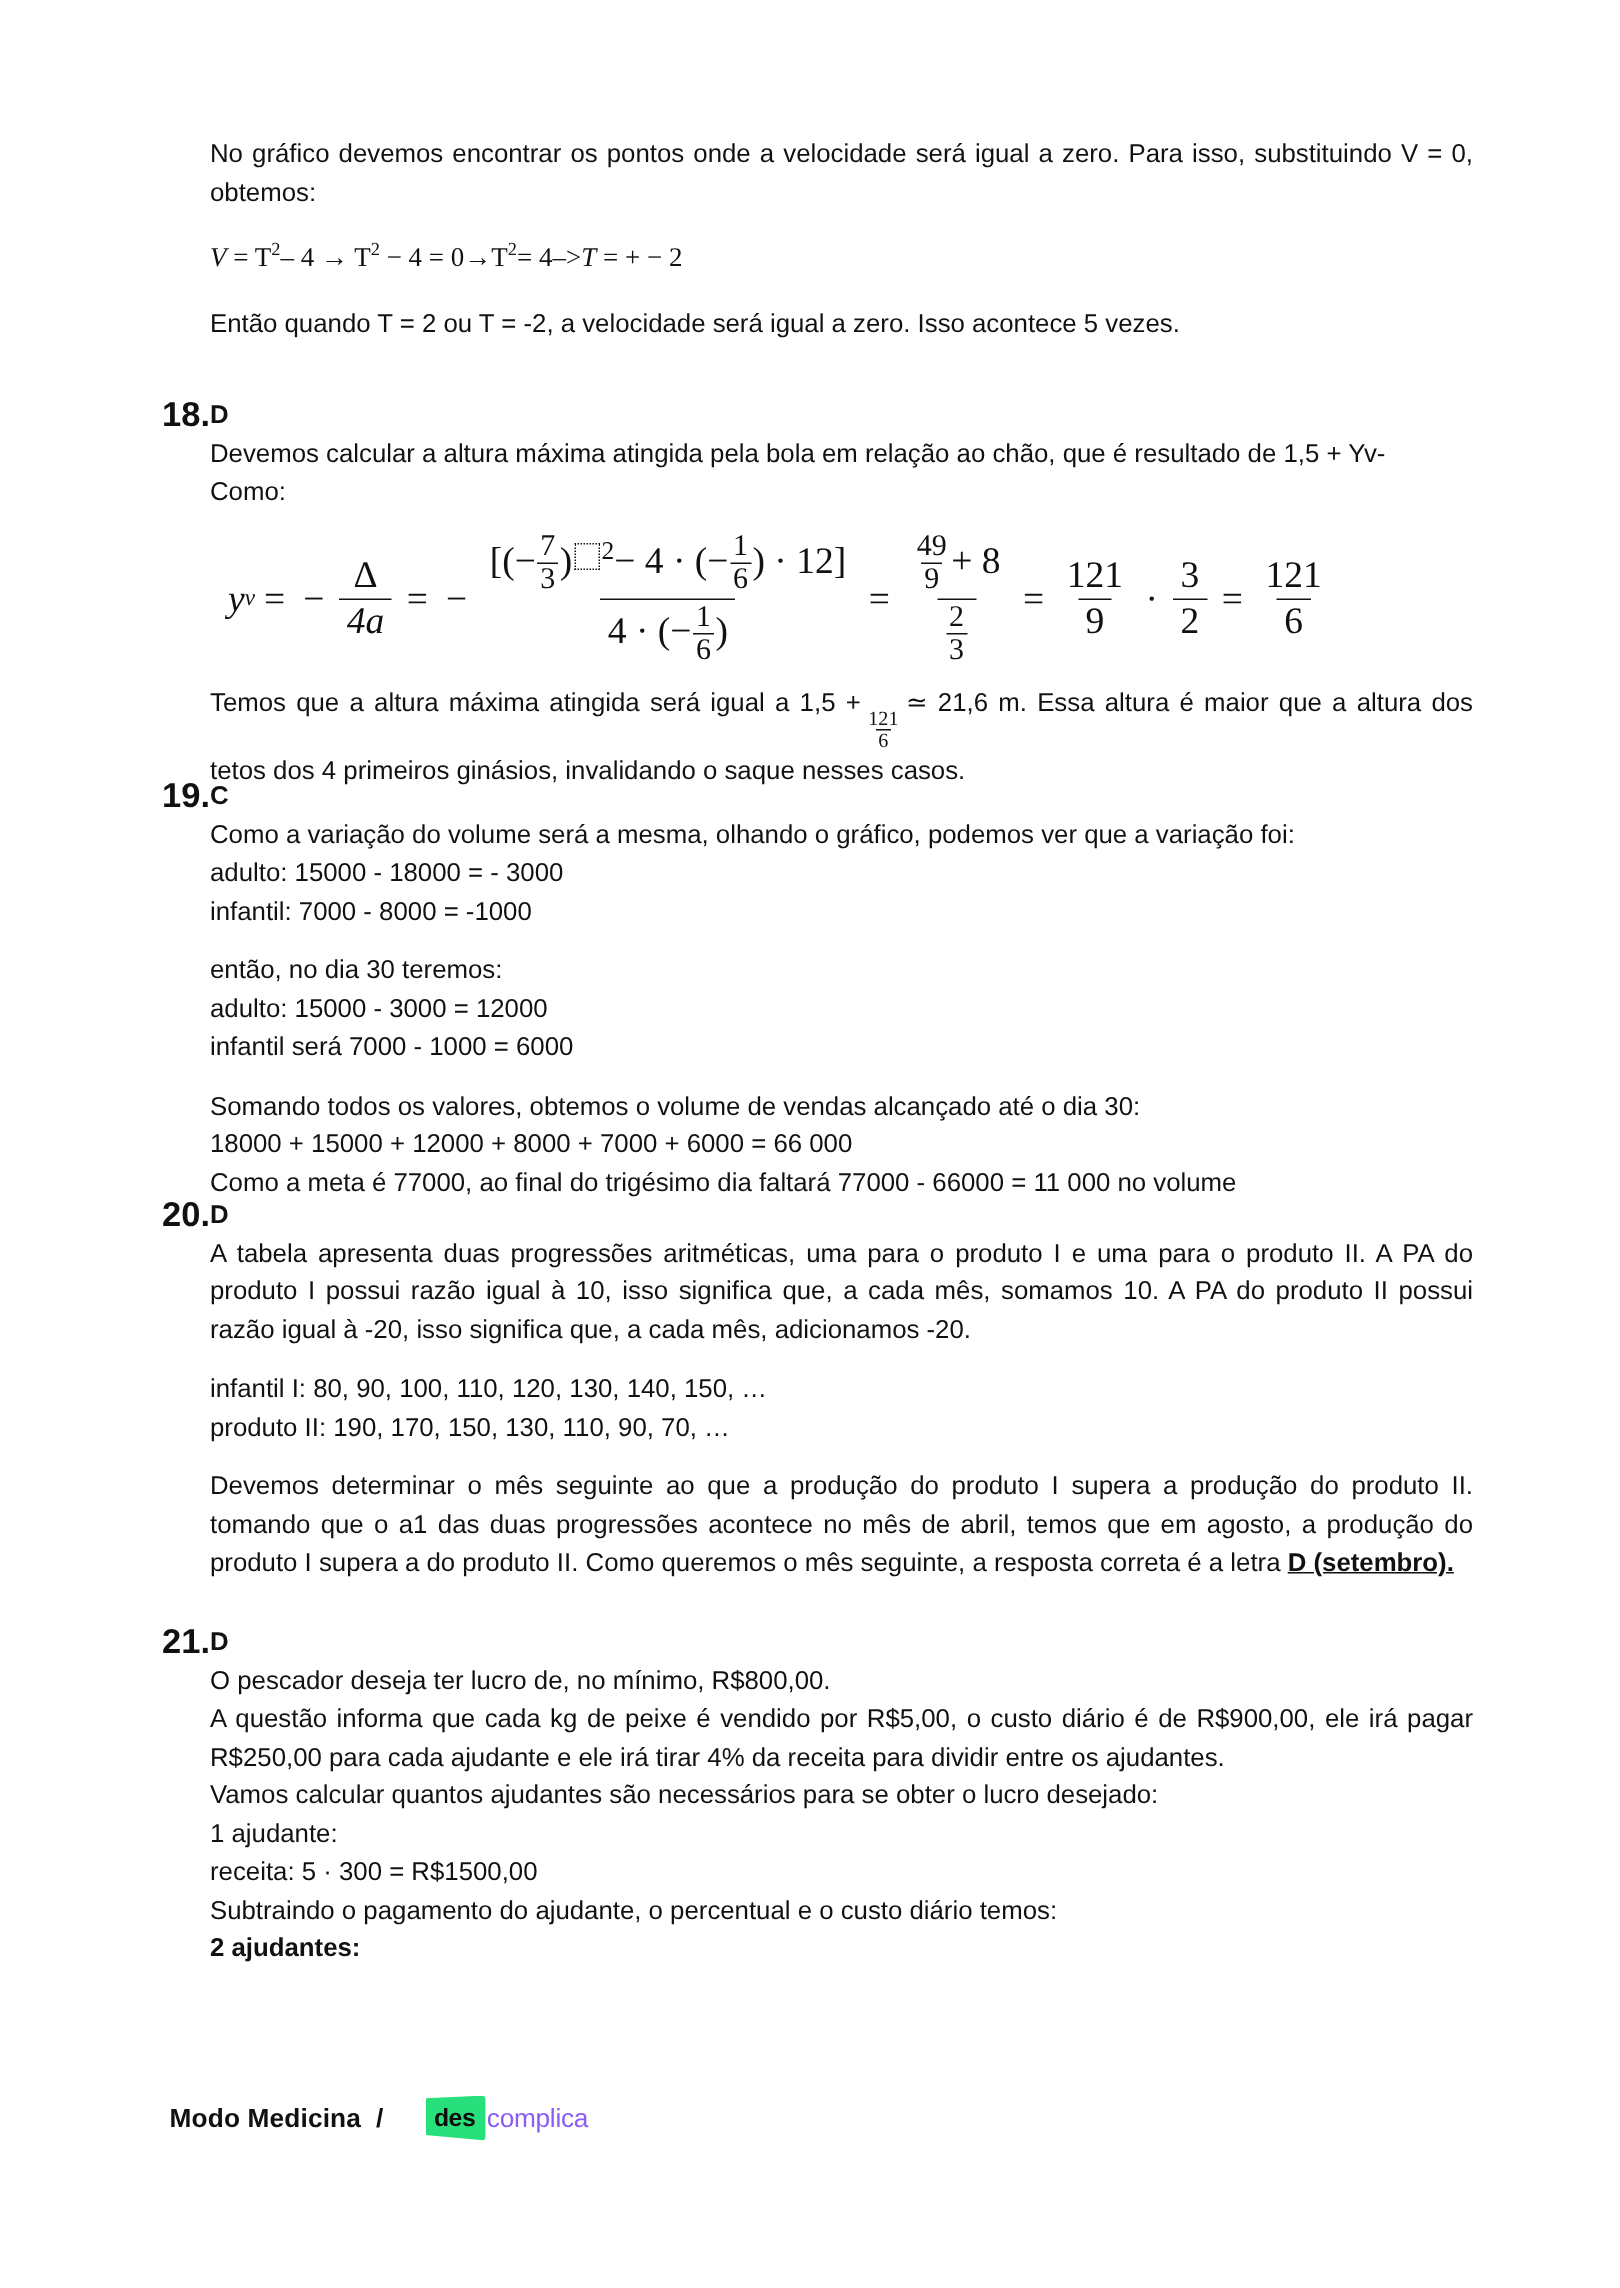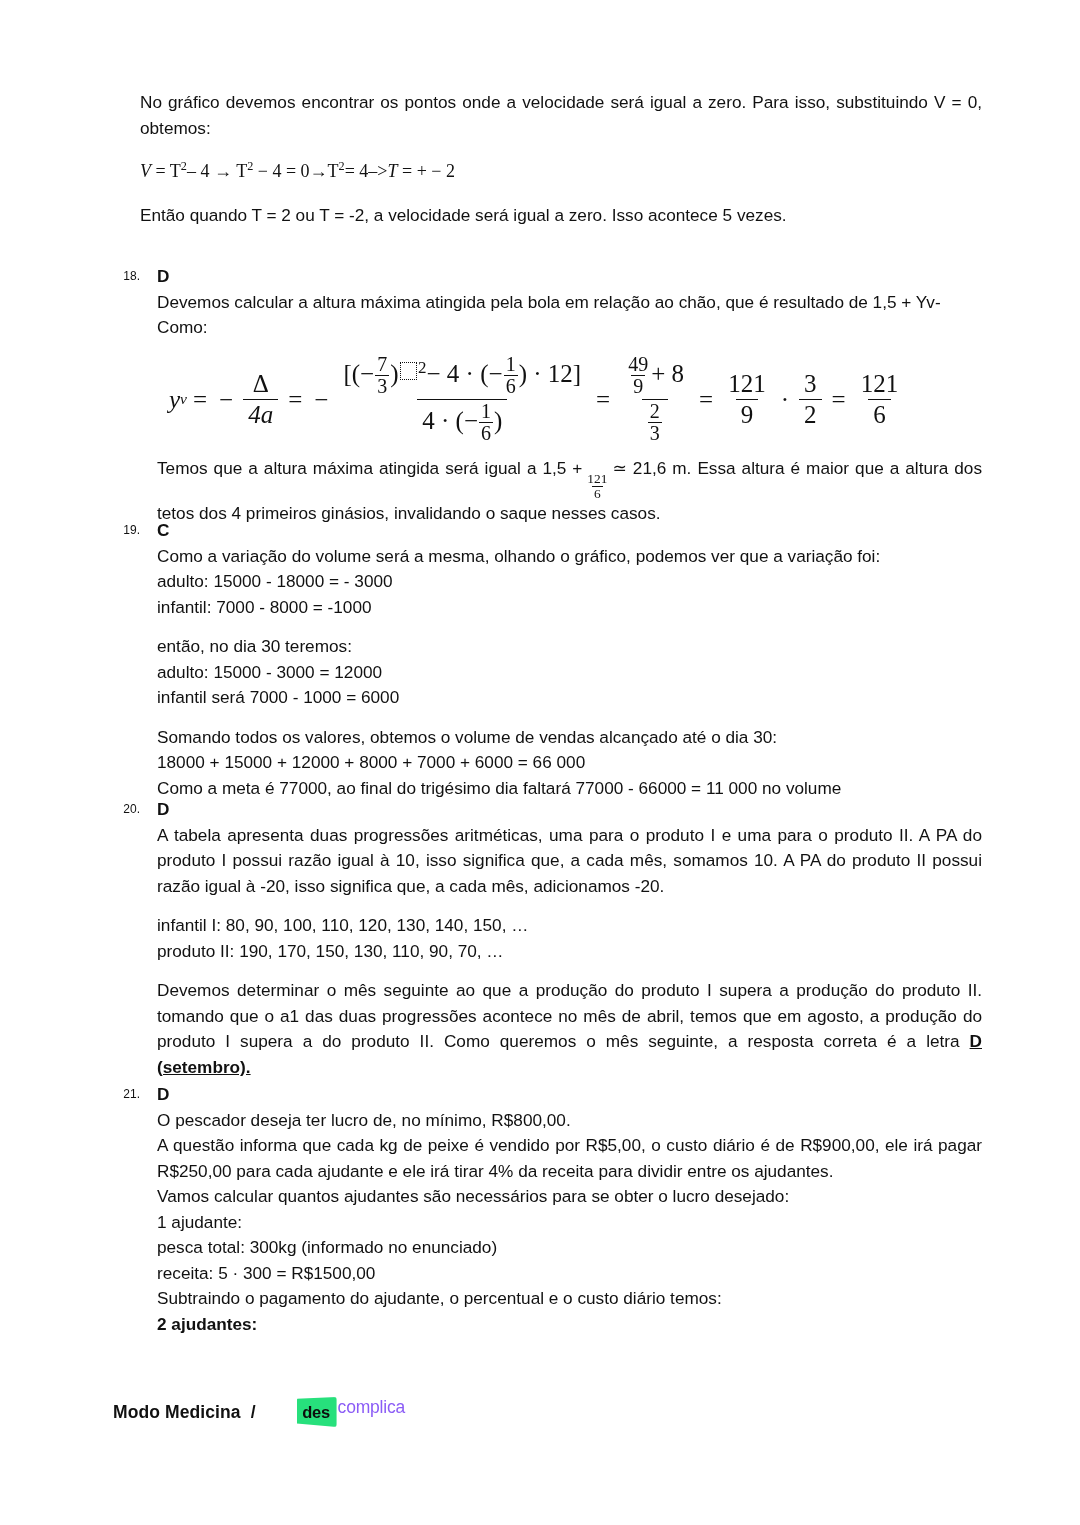--- a/index.html
+++ b/index.html
@@ -47,24 +47,24 @@
     position: absolute;
     left: 100px;
     width: 882px;
     display: flex;
     align-items: flex-start;
   }
   .sec-num {
     width: 40px;
     min-width: 40px;
     text-align: right;
-    font-weight: normal;
-    font-size: 12px;
+    font-weight: bold;
+    font-size: 23px;
     line-height: 25.5px;
-    padding-right: 17px;
+    padding-right: 0;
   }
   .sec-body {
     margin-left: 0;
     padding-left: 0;
     width: 842px;
   }
   .sec-letter {
     font-weight: bold;
     font-size: 17.2px;
     line-height: 25.5px;
@@ -188,21 +188,22 @@
     color: #111;
   }
   .footer-slash {
     font-weight: bold;
     font-size: 17.5px;
     margin: 0 6px 0 10px;
     color: #111;
   }
   .logo {
     display: inline-flex;
-    margin-left: 35px;
+    align-items: center;
+    margin-left: 22px;
   }
   .logo-mark {
     position: relative;
     display: inline-flex;
     align-items: center;
     justify-content: center;
     background: #27e07c;
     width: 40px;
     height: 30px;
     clip-path: polygon(0% 6%, 100% 0%, 100% 100%, 0% 88%);
@@ -336,21 +337,20 @@
   </div>
 
   <div class="section" style="top:1082px;">
     <div class="sec-num">21.</div>
     <div class="sec-body">
       <p class="sec-letter">D</p>
       <p class="para nojust">O pescador deseja ter lucro de, no mínimo, R$800,00.</p>
       <p class="para">A questão informa que cada kg de peixe é vendido por R$5,00, o custo diário é de R$900,00, ele irá pagar R$250,00 para cada ajudante e ele irá tirar 4% da receita para dividir entre os ajudantes.</p>
       <p class="para nojust">Vamos calcular quantos ajudantes são necessários para se obter o lucro desejado:</p>
       <p class="para nojust" style="font-weight:normal;">1 ajudante:</p>
-      <p class="para nojust">pesca total: 300kg (informado no enunciado)</p>
       <p class="para nojust">receita: 5 · 300 = R$1500,00</p>
       <p class="para nojust">Subtraindo o pagamento do ajudante, o percentual e o custo diário temos:</p>
       <p class="para nojust" style="font-weight:bold;">2 ajudantes:</p>
     </div>
   </div>
 
   <div class="footer">
     <span class="footer-text">Modo Medicina</span>
     <span class="footer-slash">/</span>
     <span class="logo">

